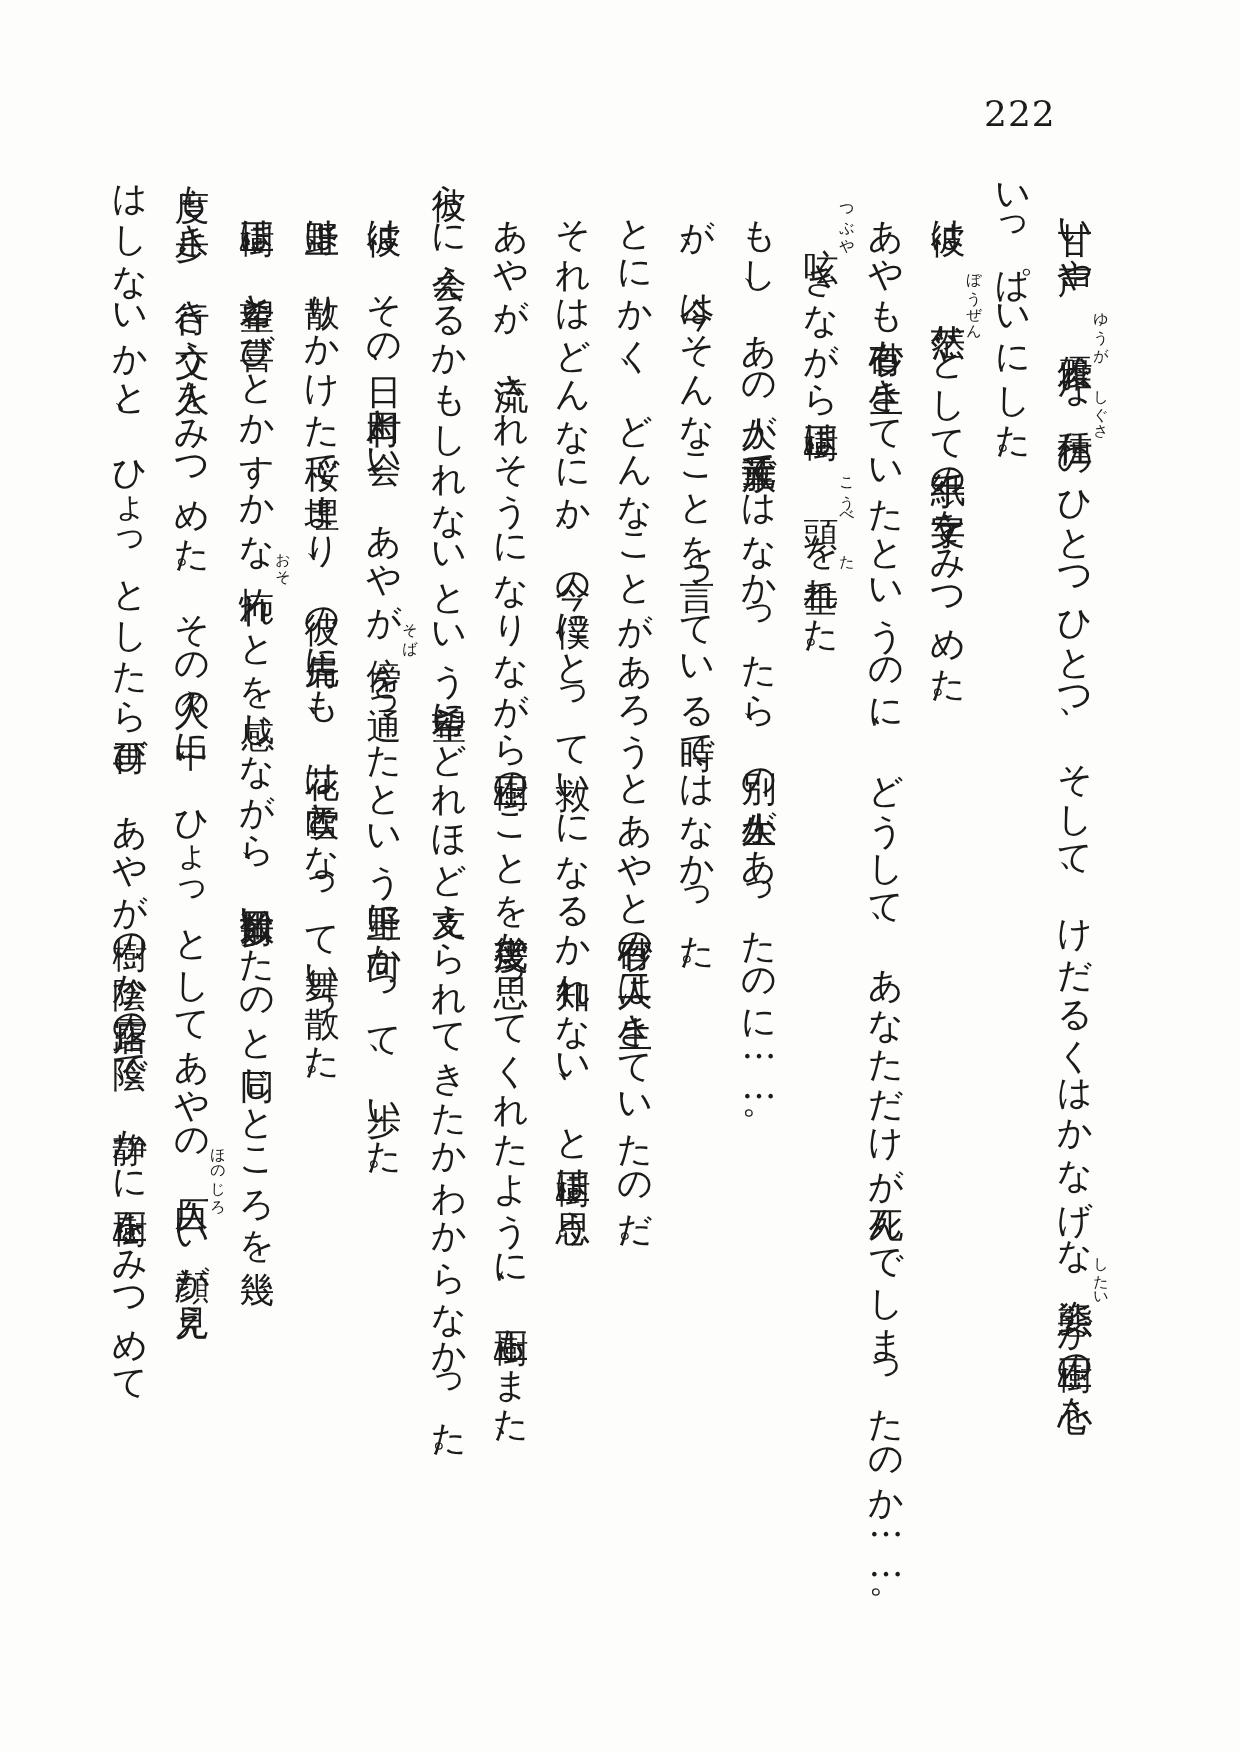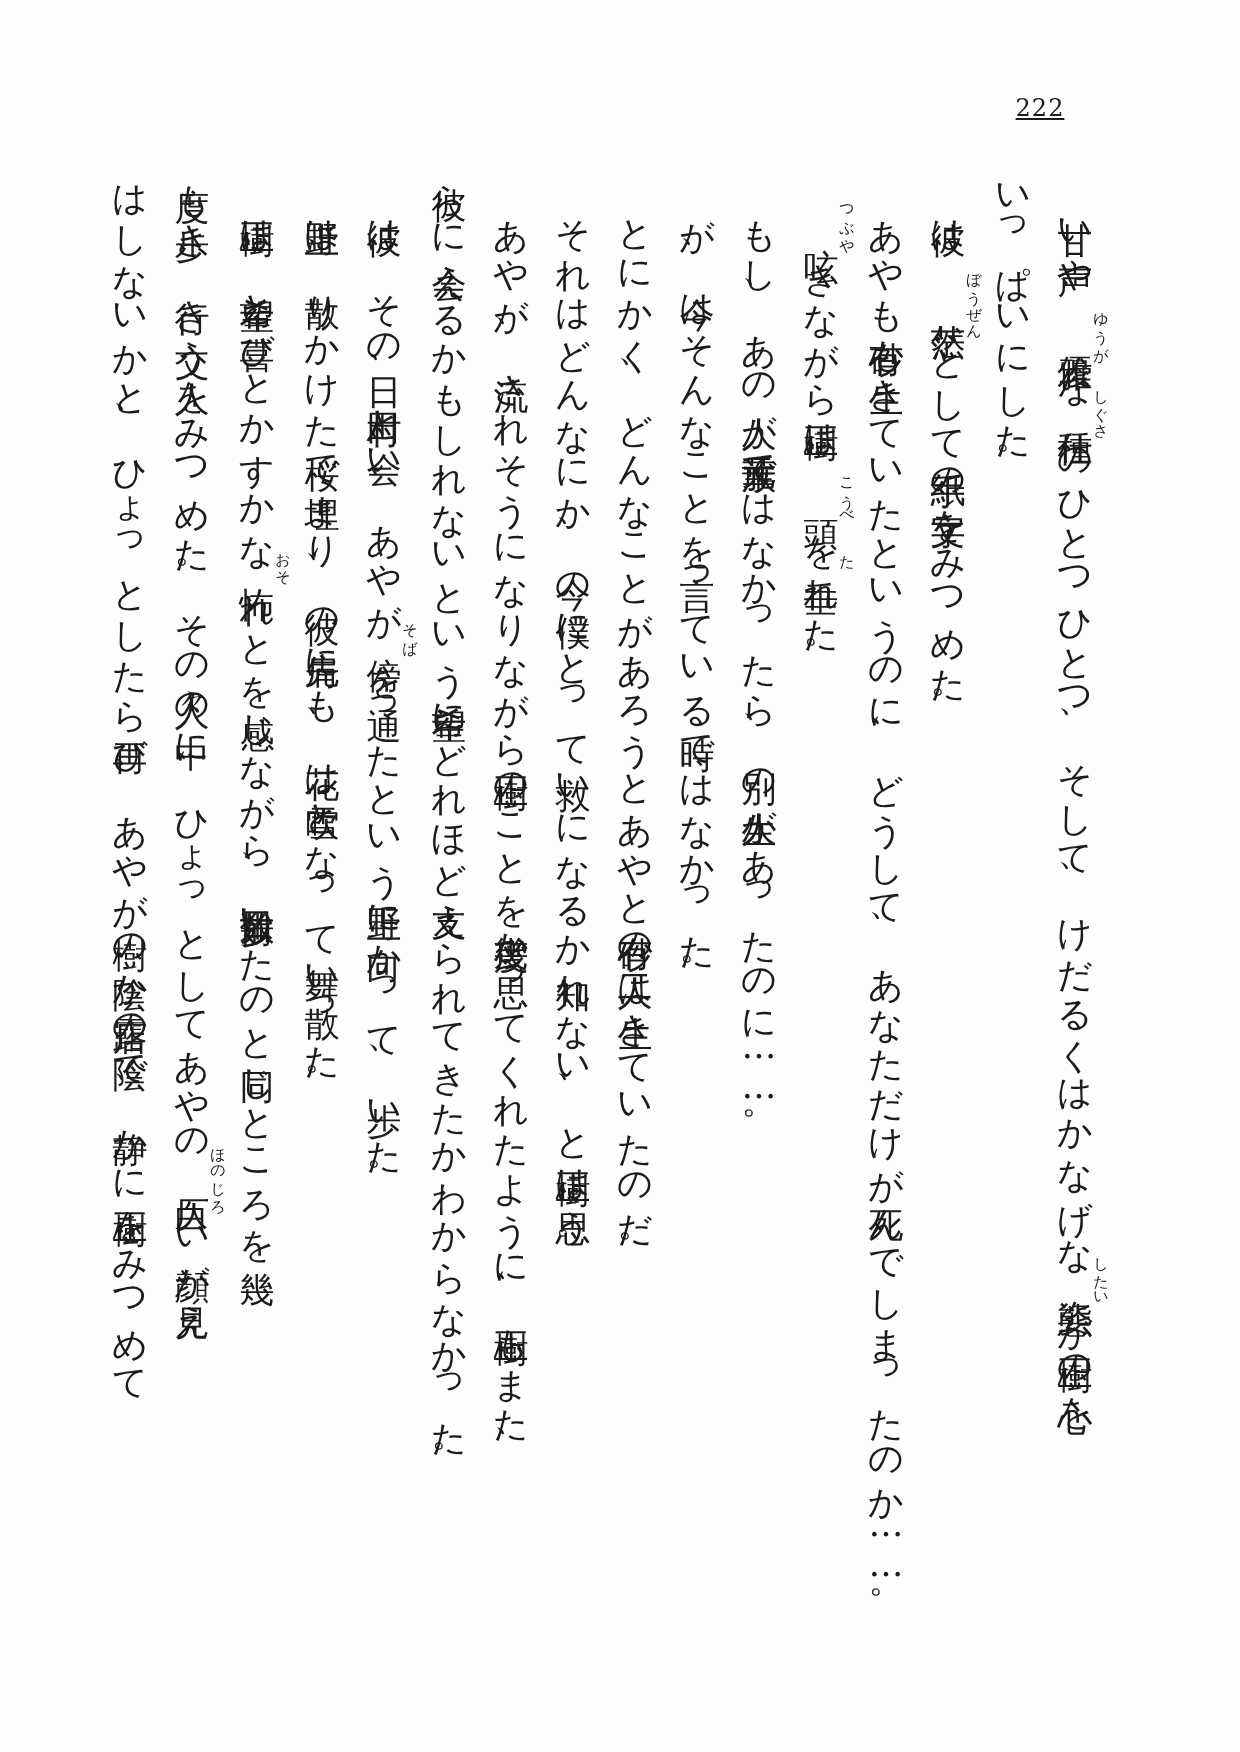--- a/index.html
+++ b/index.html
@@ -9,27 +9,26 @@
   .book-page {
     position: relative;
     width: 1240px;
     height: 1752px;
     overflow: hidden;
     font-family: "DejaVu Serif", "Liberation Serif", serif;
   }
   .page-number {
     position: absolute;
     top: 96px;
-    left: 1008px;
+    left: 984px;
     width: 64px;
     text-align: center;
-    font-size: 24px;
+    font-size: 36px;
     line-height: 1;
     letter-spacing: 1px;
-    text-decoration: underline;
   }
   .text-area {
     position: absolute;
     top: 160px;
     right: 131px;
     width: 992px;
     height: 1450px;
     writing-mode: vertical-rl;
     text-orientation: upright;
     font-size: 35px;

